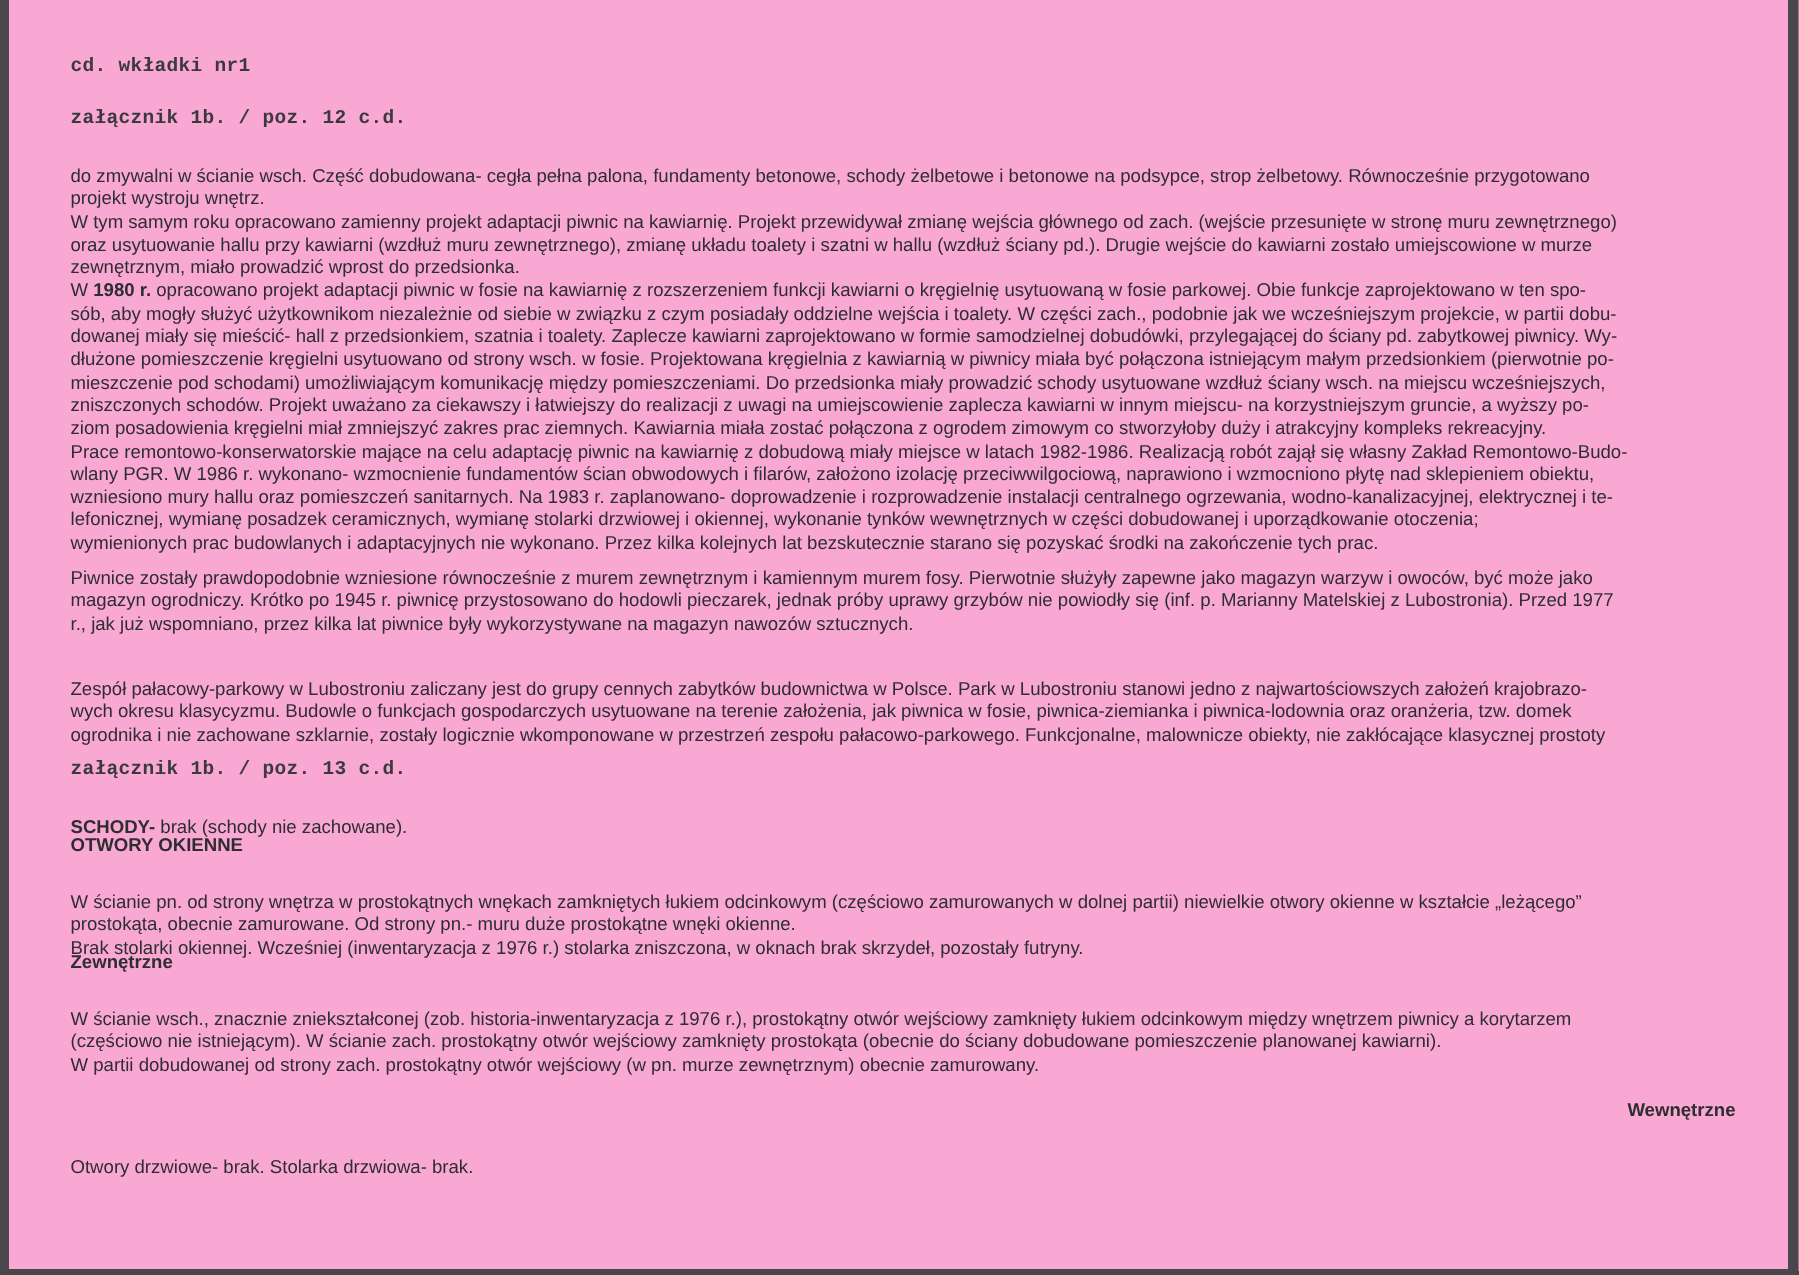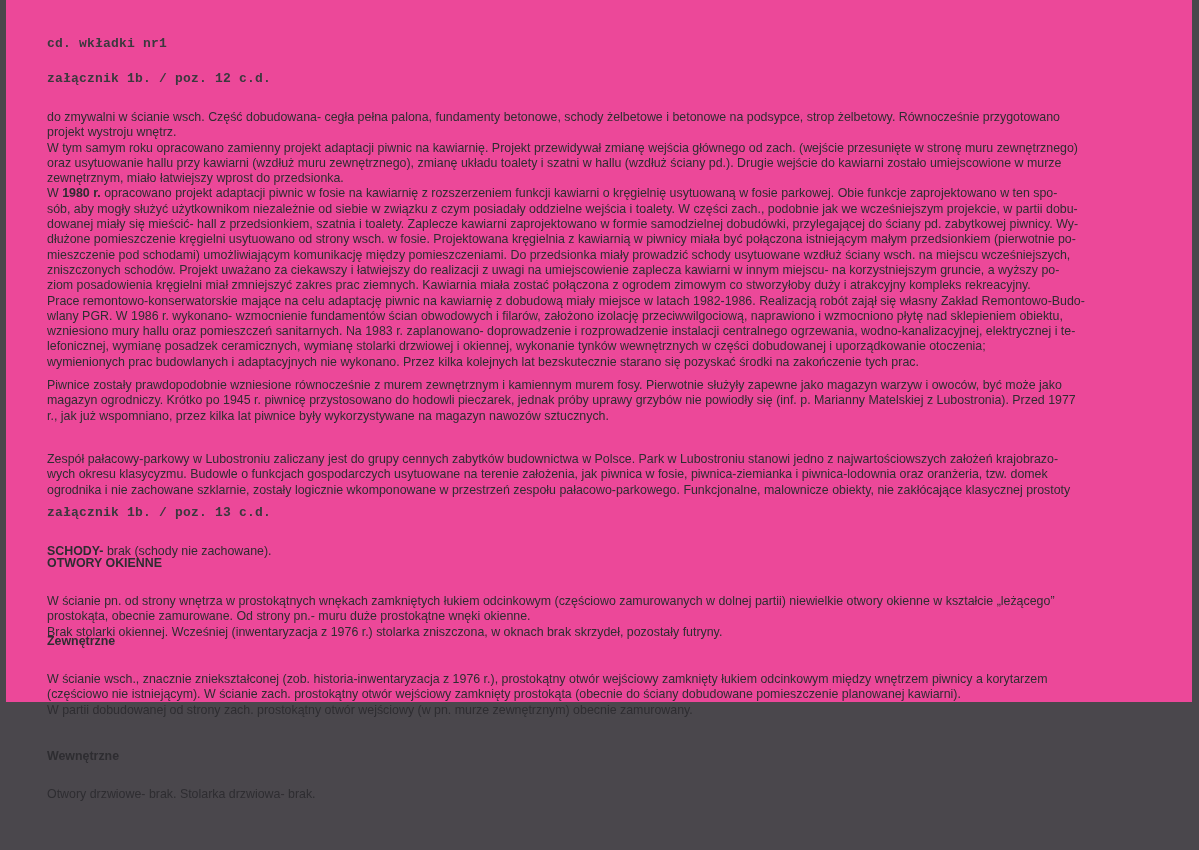--- a/index.html
+++ b/index.html
@@ -3,22 +3,22 @@
 <meta charset="utf-8">
 <style>
   html, body { margin: 0; padding: 0; }
   body {
     width: 1199px; height: 850px; overflow: hidden;
     background: #4a474c;
     position: relative;
     font-family: "Liberation Sans", sans-serif;
   }
   .page {
-    position: absolute; left: 6px; top: 0; width: 1186px; height: 702px;
-    background: #ec4899;
+    position: absolute; left: 6px; top: 0; width: 1186px; height: 846px;
+    background: #f9a8d4;
     color: #2b2a2e;
   }
   .mono {
     font-family: "Liberation Mono", monospace;
     font-size: 13px; font-weight: bold; color: #3a393d;
     letter-spacing: 0.2px;
   }
   .txt {
     font-size: 12.4px; line-height: 15.3px; color: #2e2d31; margin-top: 24px;
   }
@@ -34,21 +34,21 @@
 
   <div class="abs mono" style="top:36px;">cd. wkładki nr1</div>
 
   <div class="abs mono" style="top:71px;">załącznik 1b. / poz. 12 c.d.</div>
 
   <div class="abs txt" style="top:86px;">
     <div class="line">do zmywalni w ścianie wsch. Część dobudowana- cegła pełna palona, fundamenty betonowe, schody żelbetowe i betonowe na podsypce, strop żelbetowy. Równocześnie przygotowano</div>
     <div class="line">projekt wystroju wnętrz.</div>
     <div class="line">W tym samym roku opracowano zamienny projekt adaptacji piwnic na kawiarnię. Projekt przewidywał zmianę wejścia głównego od zach. (wejście przesunięte w stronę muru zewnętrznego)</div>
     <div class="line">oraz usytuowanie hallu przy kawiarni (wzdłuż muru zewnętrznego), zmianę układu toalety i szatni w hallu (wzdłuż ściany pd.). Drugie wejście do kawiarni zostało umiejscowione w murze</div>
-    <div class="line">zewnętrznym, miało łatwiejszy wprost do przedsionka.</div>
+    <div class="line">zewnętrznym, miało prowadzić wprost do przedsionka.</div>
     <div class="line"><span>W </span><b>1980 r.</b><span> opracowano projekt adaptacji piwnic w fosie na kawiarnię z rozszerzeniem funkcji kawiarni o kręgielnię usytuowaną w fosie parkowej. Obie funkcje zaprojektowano w ten spo-</span></div>
     <div class="line">sób, aby mogły służyć użytkownikom niezależnie od siebie w związku z czym posiadały oddzielne wejścia i toalety. W części zach., podobnie jak we wcześniejszym projekcie, w partii dobu-</div>
     <div class="line">dowanej miały się mieścić- hall z przedsionkiem, szatnia i toalety. Zaplecze kawiarni zaprojektowano w formie samodzielnej dobudówki, przylegającej do ściany pd. zabytkowej piwnicy. Wy-</div>
     <div class="line">dłużone pomieszczenie kręgielni usytuowano od strony wsch. w fosie. Projektowana kręgielnia z kawiarnią w piwnicy miała być połączona istniejącym małym przedsionkiem (pierwotnie po-</div>
     <div class="line">mieszczenie pod schodami) umożliwiającym komunikację między pomieszczeniami. Do przedsionka miały prowadzić schody usytuowane wzdłuż ściany wsch. na miejscu wcześniejszych,</div>
     <div class="line">zniszczonych schodów. Projekt uważano za ciekawszy i łatwiejszy do realizacji z uwagi na umiejscowienie zaplecza kawiarni w innym miejscu- na korzystniejszym gruncie, a wyższy po-</div>
     <div class="line">ziom posadowienia kręgielni miał zmniejszyć zakres prac ziemnych. Kawiarnia miała zostać połączona z ogrodem zimowym co stworzyłoby duży i atrakcyjny kompleks rekreacyjny.</div>
     <div class="line">Prace remontowo-konserwatorskie mające na celu adaptację piwnic na kawiarnię z dobudową miały miejsce w latach 1982-1986. Realizacją robót zajął się własny Zakład Remontowo-Budo-</div>
     <div class="line">wlany PGR. W 1986 r. wykonano- wzmocnienie fundamentów ścian obwodowych i filarów, założono izolację przeciwwilgociową, naprawiono i wzmocniono płytę nad sklepieniem obiektu,</div>
     <div class="line">wzniesiono mury hallu oraz pomieszczeń sanitarnych. Na 1983 r. zaplanowano- doprowadzenie i rozprowadzenie instalacji centralnego ogrzewania, wodno-kanalizacyjnej, elektrycznej i te-</div>
@@ -83,19 +83,19 @@
     </div>
   </div>
 
   <div class="abs" style="top:634px;">
     <div class="h">Zewnętrzne</div>
     <div class="txt">
       <div class="line">W ścianie wsch., znacznie zniekształconej (zob. historia-inwentaryzacja z 1976 r.), prostokątny otwór wejściowy zamknięty łukiem odcinkowym między wnętrzem piwnicy a korytarzem</div>
       <div class="line">(częściowo nie istniejącym). W ścianie zach. prostokątny otwór wejściowy zamknięty prostokąta (obecnie do ściany dobudowane pomieszczenie planowanej kawiarni).</div>
       <div class="line">W partii dobudowanej od strony zach. prostokątny otwór wejściowy (w pn. murze zewnętrznym) obecnie zamurowany.</div>
     </div>
-    <div class="h" style="margin-top:31px;">Wewnętrzne</div>
+    <div class="h" style="margin-top:15px;text-align:right;">Wewnętrzne</div>
     <div class="txt">
       <div class="line">Otwory drzwiowe- brak. Stolarka drzwiowa- brak.</div>
     </div>
   </div>
 
 </div>
 
 </body></html>

